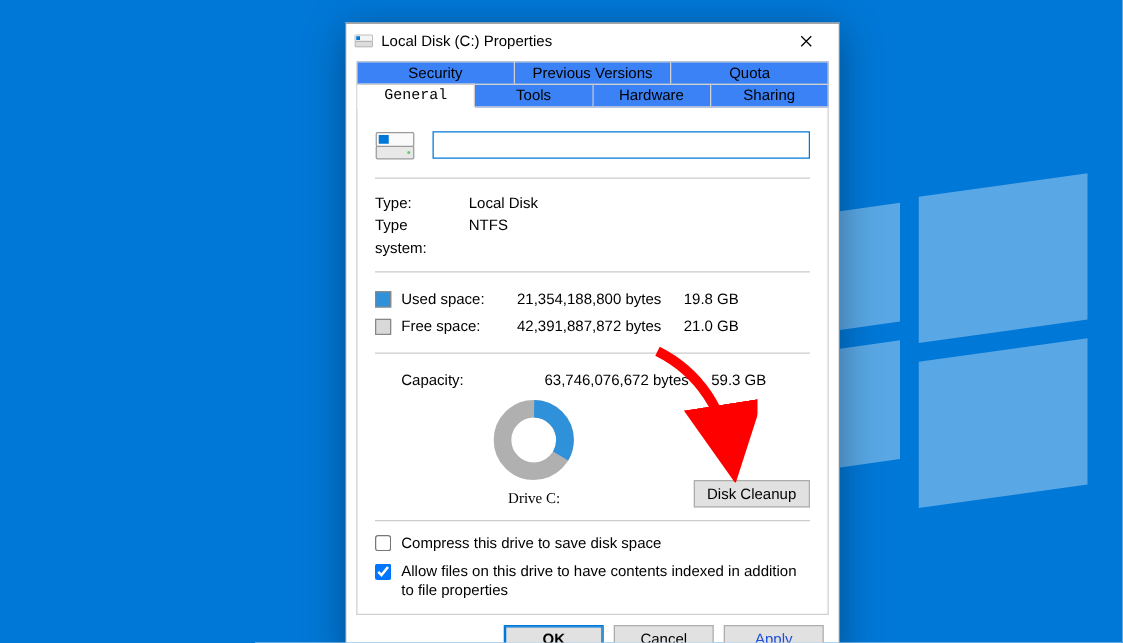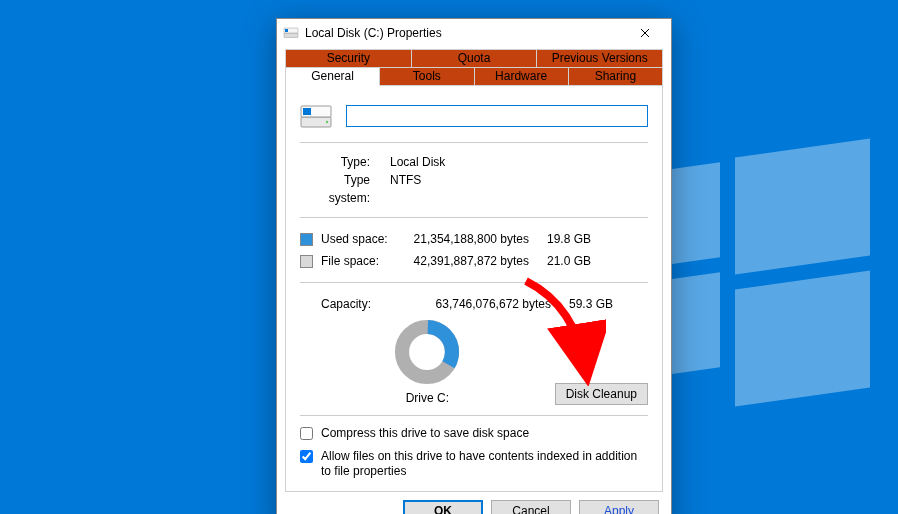--- a/index.html
+++ b/index.html
@@ -11,44 +11,44 @@
   .winlogo .p3{left:0;top:140px;width:110px;height:95px;transform:skewY(-8deg);}
   .winlogo .p4{left:125px;top:140px;width:135px;height:117px;transform:skewY(-8deg);}
   .dialog{position:absolute;left:276px;top:18px;width:394px;height:510px;background:#fff;border:1px solid #888;box-shadow:0 6px 30px rgba(0,0,0,.35);}
   .titlebar{height:28px;display:flex;align-items:center;padding:0 6px;}
   .title-icon{width:16px;height:16px;margin-right:6px;}
   .title-text{flex:1 1 auto;font-size:12px;}
   .close-btn{width:40px;height:28px;display:flex;align-items:center;justify-content:center;}
   .close-btn svg{width:10px;height:10px;}
   .tabarea{margin:2px 8px 0 8px;}
   .tabrow{display:flex;border-left:1px solid #d0d0d0;}
-  .tab{border:1px solid #d0d0d0;border-left:none;background:#c2410c;padding:1px 0 2px 0;text-align:center;font-size:12px;cursor:default;}
-  .tab.active{background:#fff;border-bottom:1px solid #fff;position:relative;z-index:2;}
+  .tab{border:1px solid #d0d0d0;border-left:none;background:#3b82f6;padding:1px 0 2px 0;text-align:center;font-size:12px;cursor:default;}
+  .tab.active{background:#fff;border-bottom:1px solid #fff;position:relative;z-index:2;font-family:Liberation Mono, monospace;}
   .tabrow.top .tab{flex:1;}
   .tabrow.bot{margin-top:-1px;}
   .tabrow.bot .tab{flex:1;}
   .pane{border:1px solid #d0d0d0;border-top:none;height:406px;padding:14px 14px 8px 14px;box-sizing:border-box;position:relative;}
   .row1{display:flex;align-items:center;gap:14px;}
   .disk-icon{width:32px;height:32px;}
   .volname{flex:1;height:22px;border:1px solid #0078d7;outline:none;padding:2px 4px;font:inherit;box-sizing:border-box;}
   hr.sep{border:none;border-top:1px solid #ccc;margin:10px 0;}
-  .kv{display:flex;gap:20px;line-height:18px;text-align:right;}
+  .kv{display:flex;gap:5px;line-height:18px;}
   .kv .k{width:70px;}
   .space{display:flex;align-items:center;line-height:22px;}
   .space .sw{width:13px;height:13px;margin-right:8px;border:1px solid #888;box-sizing:border-box;}
   .space .lab{width:78px;}
   .space .bytes{width:130px;text-align:right;}
   .space .hum{width:62px;text-align:right;}
   .cap{display:flex;line-height:22px;}
   .cap .lab{width:100px;}
   .cap .bytes{width:130px;text-align:right;}
   .cap .hum{width:62px;text-align:right;}
   .chartrow{display:flex;align-items:flex-end;margin-top:4px;}
   .chartcol{flex:1;display:flex;flex-direction:column;align-items:center;}
-  .drive-lbl{margin-top:6px;}
+  .drive-lbl{margin-top:6px;font-family:Liberation Serif, serif;}
   .cleanup{border:1px solid #adadad;background:#e1e1e1;padding:3px 10px;font:inherit;}
   .chk{display:flex;align-items:flex-start;gap:8px;margin:8px 0 0 0;line-height:15px;}
   .chk input{margin:1px 0 0 0;width:13px;height:13px;}
   .chk .lbl{flex:1;}
   .btnrow{display:flex;justify-content:flex-end;gap:8px;padding:8px 12px;}
   .btn{width:80px;height:22px;border:1px solid #adadad;background:#e1e1e1;font:inherit;}
   .btn.def{border:1px solid #0078d7;box-shadow:inset 0 0 0 1px #0078d7;background:#e1e1e1;font-weight:bold;}
   .btn:disabled{color:#1d4ed8;}
   .arrow{position:absolute;pointer-events:none;}
 </style>
@@ -76,22 +76,22 @@
       <span class="close-btn">
         <svg viewBox="0 0 10 10">
             <path d="M1 1 L9 9 M9 1 L1 9" stroke="#000" stroke-width="1"></path>
           </svg>
       </span>
     </div>
 
     <div class="tabarea">
       <div class="tabrow top">
         <div class="tab">Security</div>
+        <div class="tab">Previous Versions</div>
         <div class="tab">Quota</div>
-        <div class="tab">Previous Versions</div>
       </div>
       <div class="tabrow bot">
         <div class="tab active">General</div>
         <div class="tab">Tools</div>
         <div class="tab">Hardware</div>
         <div class="tab">Sharing</div>
       </div>
 
       <div class="pane">
         <div class="row1">
@@ -120,21 +120,21 @@
         <hr class="sep">
 
         <div class="space">
           <span class="sw" style="background:#2f91da"></span>
           <span class="lab">Used space:</span>
           <span class="bytes">21,354,188,800 bytes</span>
           <span class="hum">19.8 GB</span>
         </div>
         <div class="space">
           <span class="sw" style="background:#d9d9d9"></span>
-          <span class="lab">File space:</span>
+          <span class="lab">Free space:</span>
           <span class="bytes">42,391,887,872 bytes</span>
           <span class="hum">21.0 GB</span>
         </div>
 
         <hr class="sep">
 
         <div class="cap">
           <span class="lab" style="padding-left:21px">Capacity:</span>
           <span class="bytes">63,746,076,672 bytes</span>
           <span class="hum">59.3 GB</span>

